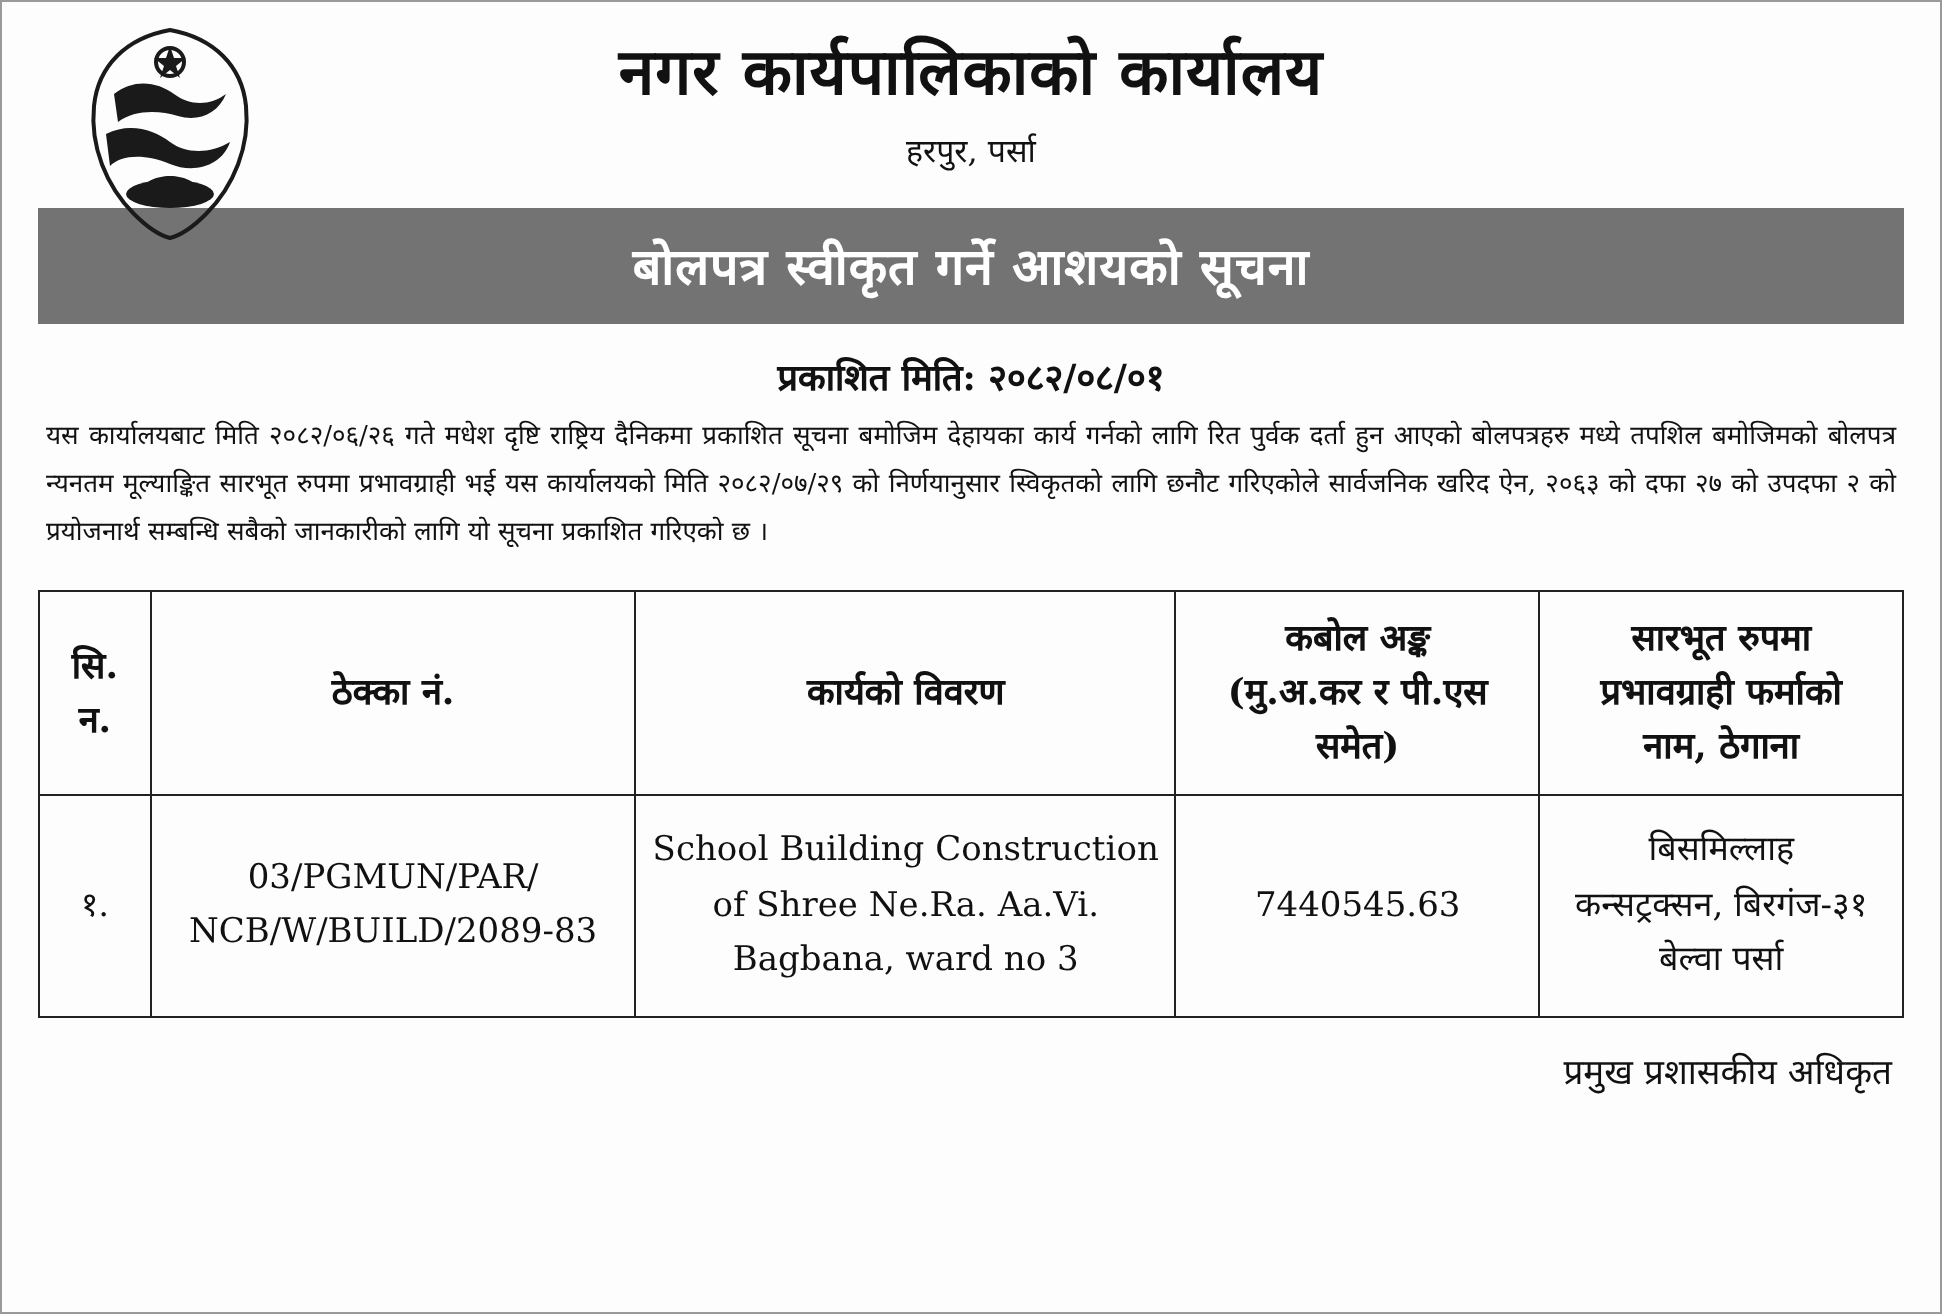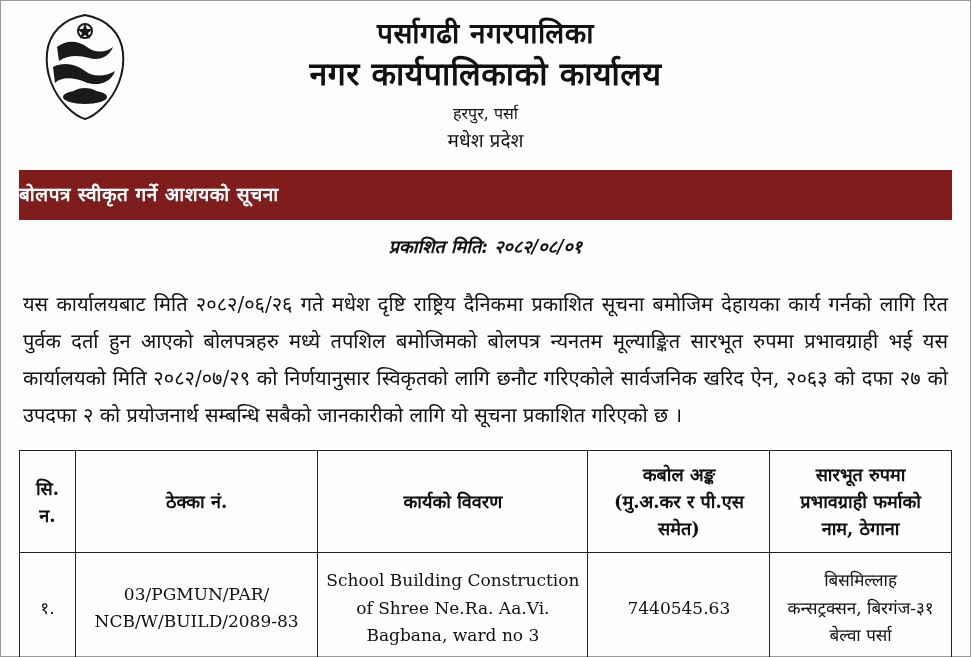--- a/index.html
+++ b/index.html
@@ -75,42 +75,41 @@
     margin-top: 6px;
   }
   .org-line4 {
     font-family: "DejaVu Serif", serif;
     font-size: 19px;
     line-height: 1.5;
   }
   
   .banner {
     margin: 16px 0 0 0;
-    background: #7f1d1d;
+    background: #737373;
     color: #ffffff;
-    text-align: left;
+    text-align: center;
     padding: 11px 0 13px 0;
     font-family: "DejaVu Serif", serif;
     font-weight: bold;
-    font-size: 19px;
+    font-size: 25px;
     letter-spacing: 0.5px;
   }
   .pub-date {
     text-align: center;
     font-family: "DejaVu Serif", serif;
     font-size: 18px;
     font-weight: bold;
     margin-top: 14px;
-    font-style: italic;
   }
   
   .body-text {
-    margin-top: 28px;
-    font-family: "DejaVu Serif", serif;
-    font-size: 20px;
+    margin-top: 7px;
+    font-family: "DejaVu Serif", serif;
+    font-size: 13px;
     line-height: 1.85;
     text-align: justify;
     padding: 0 4px;
   }
   
   table.notice-table {
     margin-top: 16px;
     width: 100%;
     border-collapse: collapse;
     table-layout: fixed;
@@ -169,24 +168,22 @@
             <path d="M24 36 C34 28 46 30 54 36 C62 42 72 42 80 36 C76 46 66 50 56 47 C46 44 34 44 26 50 Z"></path>
             <path d="M20 56 C32 50 44 54 52 60 C60 66 72 66 82 60 C78 72 64 76 52 71 C40 66 28 66 22 72 Z"></path>
             <ellipse cx="52" cy="86" rx="22" ry="7"></ellipse>
             <path d="M36 86 C40 74 64 74 68 86 Z" fill="#1a1a1a"></path>
             <circle cx="52" cy="20" r="7" fill="none" stroke="#1a1a1a" stroke-width="2"></circle>
             <path d="M52 12 L54 18 L60 18 L55 22 L57 28 L52 24 L47 28 L49 22 L44 18 L50 18 Z"></path>
           </g>
         </svg>
       </div>
 
-      <div class="org-line1">पर्सागढी नगरपालिका</div>
       <div class="org-line2">नगर कार्यपालिकाको कार्यालय</div>
       <div class="org-line3">हरपुर, पर्सा</div>
-      <div class="org-line4">मधेश प्रदेश</div>
     </div>
 
     <div class="banner">बोलपत्र स्वीकृत गर्ने आशयको सूचना</div>
 
     <div class="pub-date">प्रकाशित मिति: २०८२/०८/०१</div>
 
     <div class="body-text">यस कार्यालयबाट मिति २०८२/०६/२६ गते मधेश दृष्टि राष्ट्रिय दैनिकमा प्रकाशित सूचना बमोजिम देहायका कार्य गर्नको लागि रित पुर्वक दर्ता हुन आएको बोलपत्रहरु मध्ये तपशिल बमोजिमको बोलपत्र न्यनतम मूल्याङ्कित सारभूत रुपमा प्रभावग्राही भई यस कार्यालयको मिति २०८२/०७/२९ को निर्णयानुसार स्विकृतको लागि छनौट गरिएकोले सार्वजनिक खरिद ऐन, २०६३ को दफा २७ को उपदफा २ को प्रयोजनार्थ सम्बन्धि सबैको जानकारीको लागि यो सूचना प्रकाशित गरिएको छ ।</div>
 
     <table class="notice-table">
       <colgroup>

